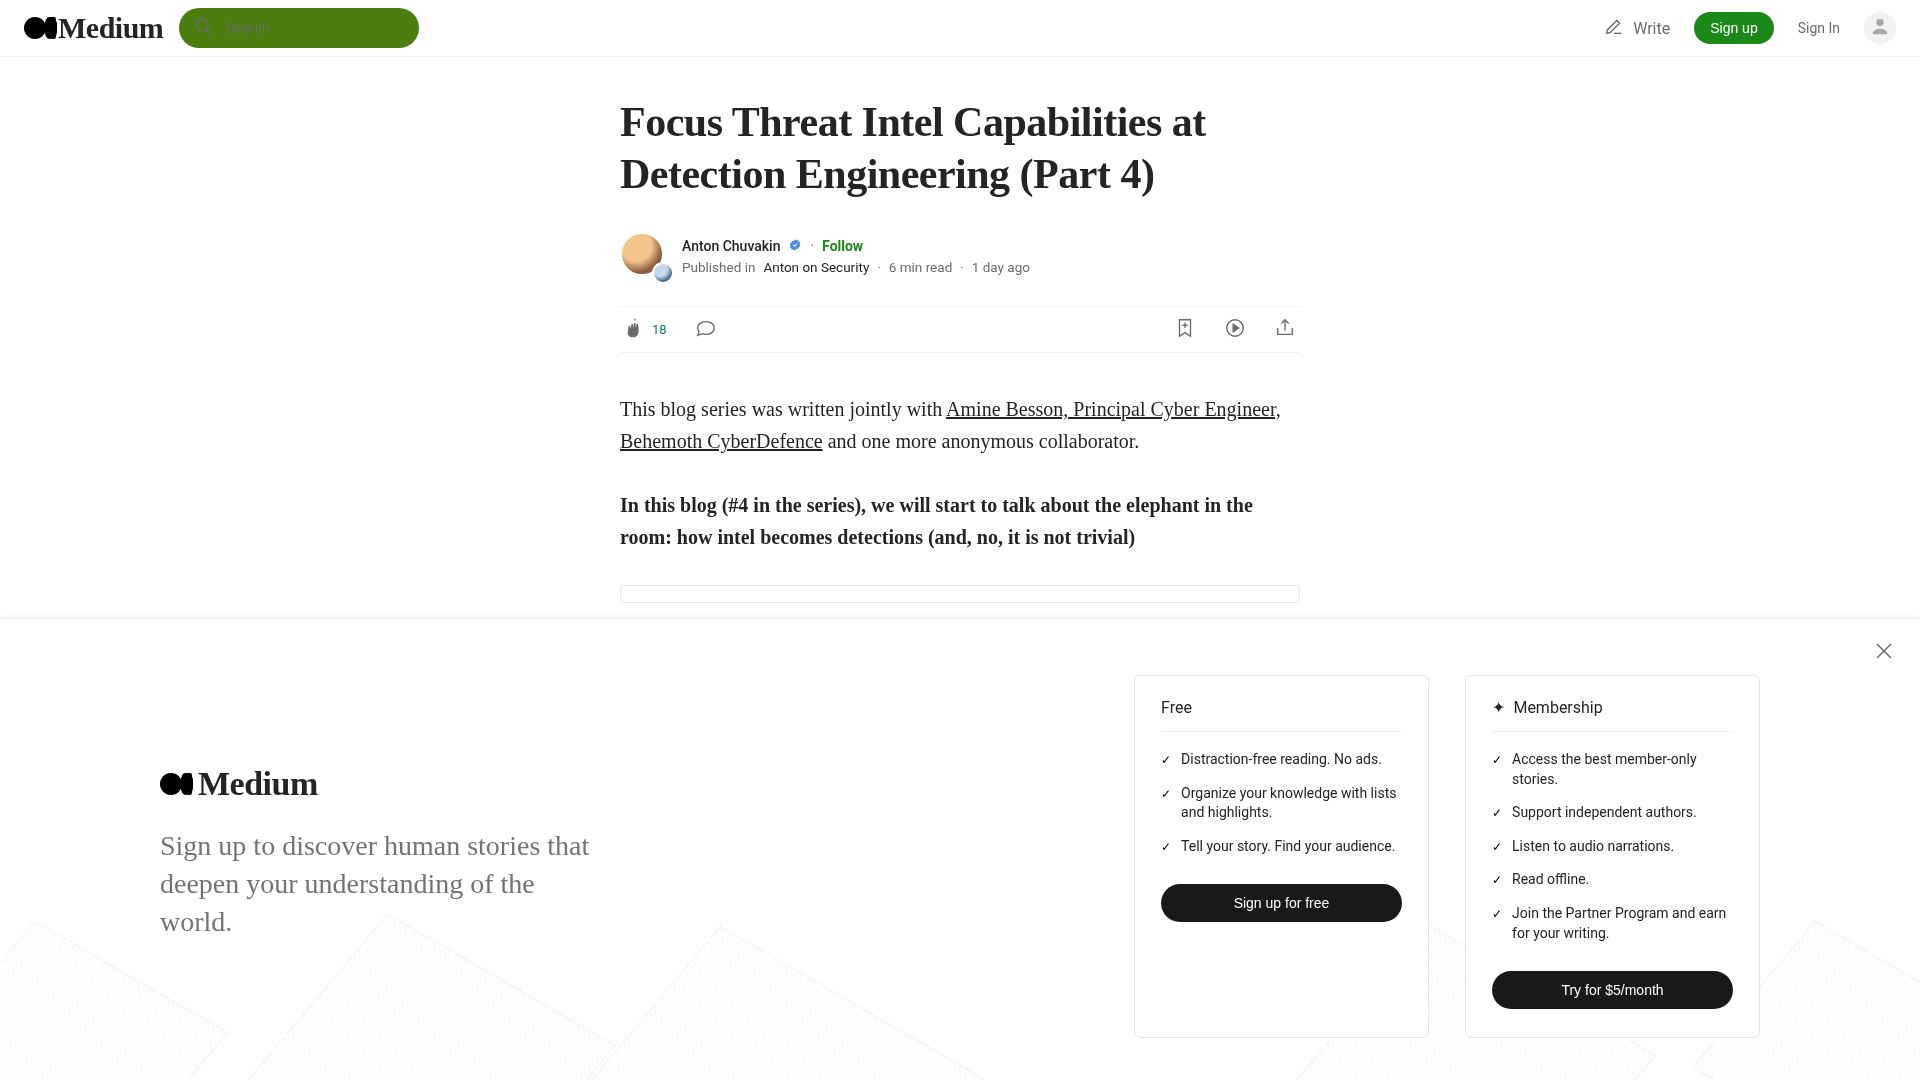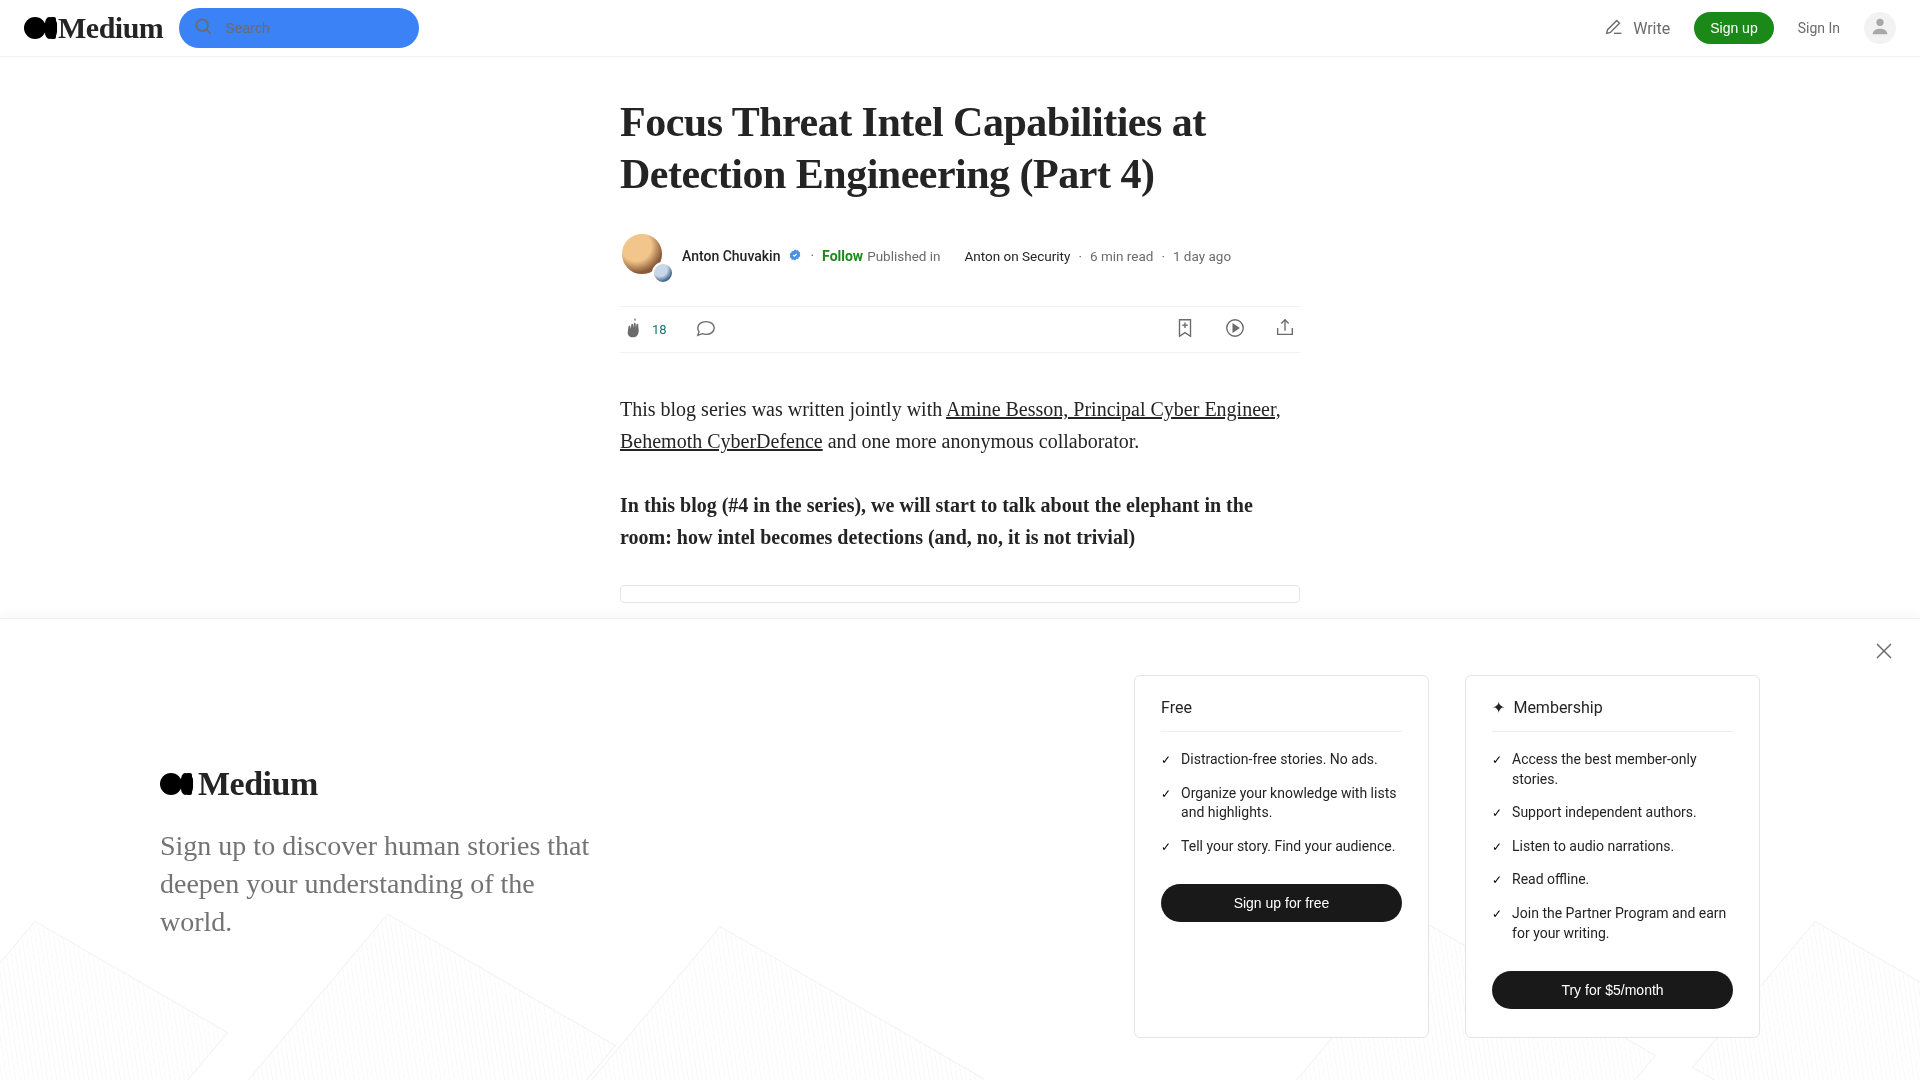--- a/index.html
+++ b/index.html
@@ -32,21 +32,21 @@
   display:inline-block;
 }
 .logo-mark span:nth-child(2){ margin-left:-6px; border-radius: 50% 100% 100% 50% / 50% 50% 50% 50%; transform:scaleX(0.55);}
 .logo-mark span:nth-child(3){ margin-left:-12px; width:6px; border-radius:2px;}
 .logo-word {
   font-family: Georgia, "Times New Roman", serif;
   font-weight: 700; font-size: 30px; letter-spacing: -0.5px;
 }
 .search-box {
   display:flex; align-items:center;
-  background:#3b82f6; border-radius: 20px;
+  background:#4d7c0f; border-radius: 20px;
   height:40px; width:240px; padding:0 14px;
   gap:12px;
 }
 .search-box svg { stroke:#6b6b6b; }
 .search-box input {
   border:none; background:transparent; outline:none;
   font-size:14px; color:#242424; flex:1;
 }
 .search-box input::placeholder { color:#6b6b6b; }
 
@@ -89,28 +89,28 @@
   width:44px; height:44px; border-radius:50%;
   background: radial-gradient(circle at 35% 30%, #f2c58a 0 40%, #8a5a3a 70%);
   border:2px solid #fff;
 }
 .avatar-pub {
   position:absolute; right:-6px; bottom:-4px;
   width:22px; height:22px; border-radius:50%;
   background: radial-gradient(circle at 35% 30%, #c8d8e8 0 40%, #4a6a8a 70%);
   border:2px solid #fff;
 }
-.byline-text { display:flex; flex-direction:row; gap:4px; font-size:14px;}
+.byline-text { display:flex; flex-direction:column; gap:4px; font-size:14px;}
 .byline-row1 { display:flex; align-items:center; gap:8px;}
 .author-name { font-weight:500; color:#242424;}
 .verified { color:#4a90e2; }
 .dot { color:#6b6b6b; }
 .follow { color:#1a8917; font-weight:700; cursor:pointer;}
 .byline-row2 { display:flex; align-items:flex-start; gap:8px; color:#6b6b6b; font-size:13.5px;}
-.byline-row2 .pub { color:#242424;margin-left:16px;}
+.byline-row2 .pub { color:#242424;}
 
 .action-bar {
   display:flex; justify-content:space-between; align-items:center;
   border-top:1px solid #f2f2f2; border-bottom:1px solid #f2f2f2;
   padding: 10px 4px; margin-bottom: 40px;
 }
 .ab-left, .ab-right { display:flex; align-items:center; gap:28px;}
 .ab-item { display:flex; align-items:center; gap:6px; color:#0f766e; font-size:13px; cursor:pointer;}
 .ab-item svg { stroke:#6b6b6b; fill:none;}
 .clap svg { fill:#6b6b6b; stroke:none;}
@@ -350,21 +350,21 @@
           </div>
         <span class="logo-word">Medium</span>
       </div>
       <div class="pw-tagline">Sign up to discover human stories that deepen your understanding of the world.</div>
     </div>
     <div class="pw-cards">
       <div class="pw-card">
         <h3>Free</h3>
         <hr>
         <ul>
-          <li>Distraction-free stories. No ads.</li>
+          <li>Distraction-free reading. No ads.</li>
           <li>Organize your knowledge with lists and highlights.</li>
           <li>Tell your story. Find your audience.</li>
         </ul>
         <button class="pw-btn">Sign up for free</button>
       </div>
       <div class="pw-card membership">
         <h3>
             <span class="star">✦</span>
             <span>Membership</span>
           </h3>

